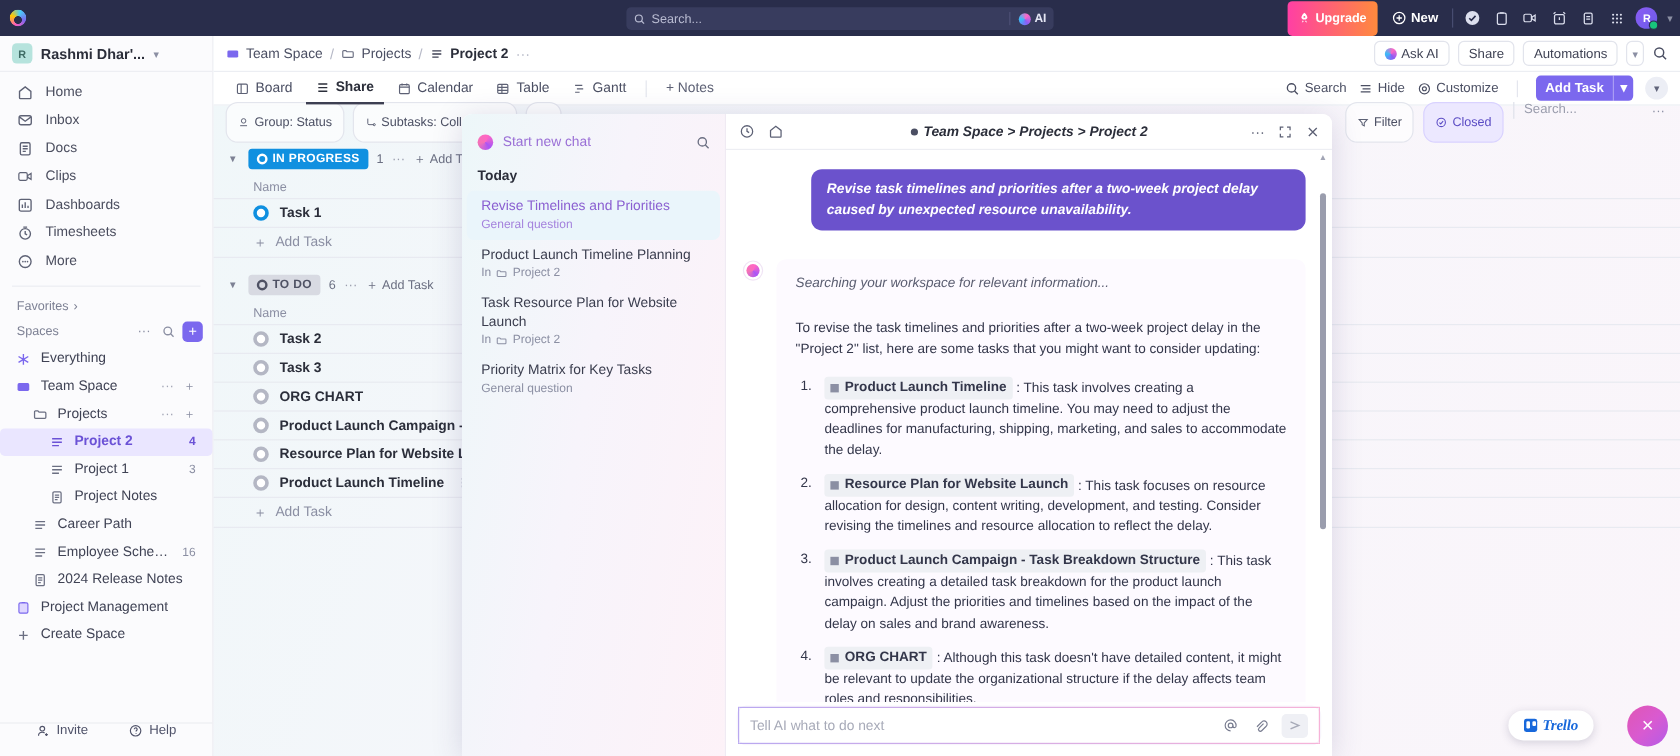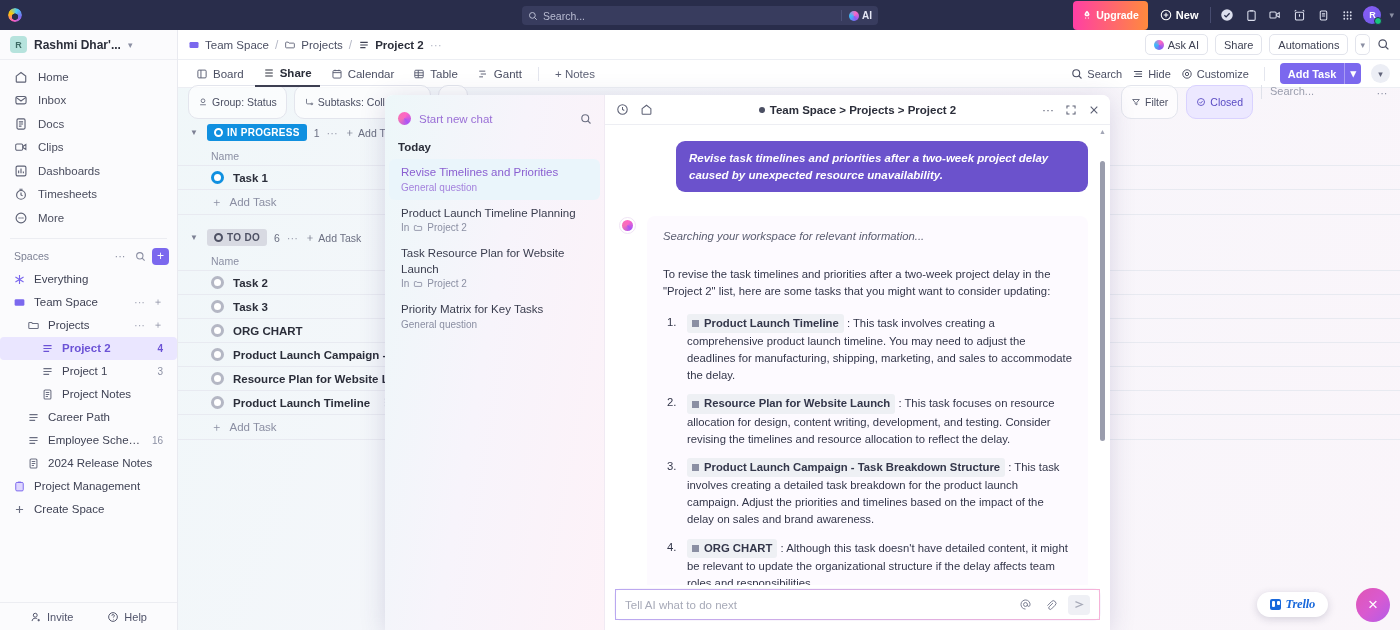--- a/index.html
+++ b/index.html
@@ -70,21 +70,21 @@
   .tree-item .ic { width: 14px; display: flex; align-items: center; justify-content: center; color: #6b6f82; }
   .tree-item .txt { flex: 1; white-space: nowrap; overflow: hidden; text-overflow: ellipsis; }
   .tree-item .cnt { font-size: 10px; color: #8b8fa3; padding-right: 8px; }
   .tree-item .dots { color: #a2a5b5; font-size: 11px; }
   .tree-item.sel { background: #eae6ff; border-radius: 4px; color: #6b52d6; font-weight: bold; }
   .tree-item.sel .ic, .tree-item.sel .cnt { color: #6b52d6; }
   .lvl1 { padding-left: 12px; padding-right: 6px; }
   .lvl2 { padding-left: 26px; padding-right: 6px; }
   .lvl3 { padding-left: 40px; padding-right: 6px; }
   .sidebar-footer { margin-top: auto; height: 28px; border-top: 1px solid #ecedf2;
-    display: flex; align-items: center; justify-content: center; gap: 34px; font-size: 11px; color: #50536a; }
+    display: flex; align-items: flex-start; justify-content: center; gap: 34px; font-size: 11px; color: #50536a; }
   .sf-item { display: flex; align-items: center; gap: 5px; }
 
   
   .main { position: absolute; left: 178px; top: 30px; width: 1222px; height: 600px;
     background: linear-gradient(110deg,#f0f7f9 0%,#f7f6fb 48%,#faf5fa 100%); }
   .crumb-bar { height: 30px; background: #fff; border-bottom: 1px solid #eceef3;
     display: flex; align-items: center; padding: 0 10px; gap: 6px; }
   .crumb { display: flex; align-items: center; gap: 5px; font-size: 11.5px; color: #4b4f63; }
   .crumb.active { font-weight: bold; color: #2b2e3a; }
   .crumb-sep { color: #b5b8c6; }
@@ -157,21 +157,21 @@
   .ci-title { font-size: 11.5px; color: #3a3d4e; line-height: 1.35; }
   .chat-item.active .ci-title { color: #8a5fd1; }
   .ci-sub { font-size: 10px; color: #8b8fa3; margin-top: 1px; display: flex; align-items: center; gap: 4px; }
   .chat-item.active .ci-sub { color: #a482dd; }
 
   .ai-right { flex: 1; height: 535px; display: flex; flex-direction: column; background: #fff; position: relative; }
   .ai-head { height: 30px; border-bottom: 1px solid #edeef3; display: flex; align-items: center; padding: 0 10px; gap: 10px; }
   .ah-icon { color: #5d6175; width: 14px; display: flex; align-items: center; justify-content: center; }
   .ah-title { position: absolute; left: 0; right: 0; text-align: right; font-size: 11.5px;
     font-weight: bold; color: #2b2e3a; pointer-events: none; display: flex; align-items: center;
-    justify-content: center; gap: 5px; }
+    justify-content: center; gap: 5px; font-style: italic; }
   .ah-right { margin-left: auto; display: flex; align-items: center; gap: 11px; color: #5d6175; z-index: 2; }
   .ai-body { flex: 1; overflow: hidden; position: relative; padding: 16px 22px 6px 14px; }
   .msg-user { max-width: 412px; margin-left: auto; background: #6b52cc; color: #fff;
     border-radius: 9px; padding: 9px 13px; font-size: 11.5px; font-style: italic; line-height: 1.45;
     font-weight: bold; }
   .ai-reply { display: flex; gap: 11px; margin-top: 24px; }
   .ai-av { width: 17px; height: 17px; border-radius: 50%; flex-shrink: 0; margin-top: 1px;
     border: 1px solid #f0e4f5; display: flex; align-items: center; justify-content: center; }
   .ai-av i { width: 11px; height: 11px; border-radius: 50%; display: block;
     background: conic-gradient(from 20deg,#ff66c4,#a855f7,#f472b6,#ff66c4); }
@@ -369,20 +369,24 @@
               <circle cx="8" cy="8" r=".8" fill="#5e6275" stroke="none"></circle>
               <circle cx="10.2" cy="8" r=".8" fill="#5e6275" stroke="none"></circle>
             </svg>
           </span>
         <span>More</span>
       </div>
     </div>
 
     <div class="divider"></div>
 
+    <div class="sec-label">
+      <span>Favorites</span>
+      <span>›</span>
+    </div>
 
     <div class="spaces-row">
       <span class="lbl">Spaces</span>
       <span class="sq-btn">···</span>
       <span class="sq-btn">
           <svg width="11" height="11" viewBox="0 0 16 16" fill="none" stroke="#8b8fa3" stroke-width="1.6">
             <circle cx="7" cy="7" r="4.6"></circle>
             <path d="M10.4 10.4L14 14"></path>
           </svg>
         </span>

